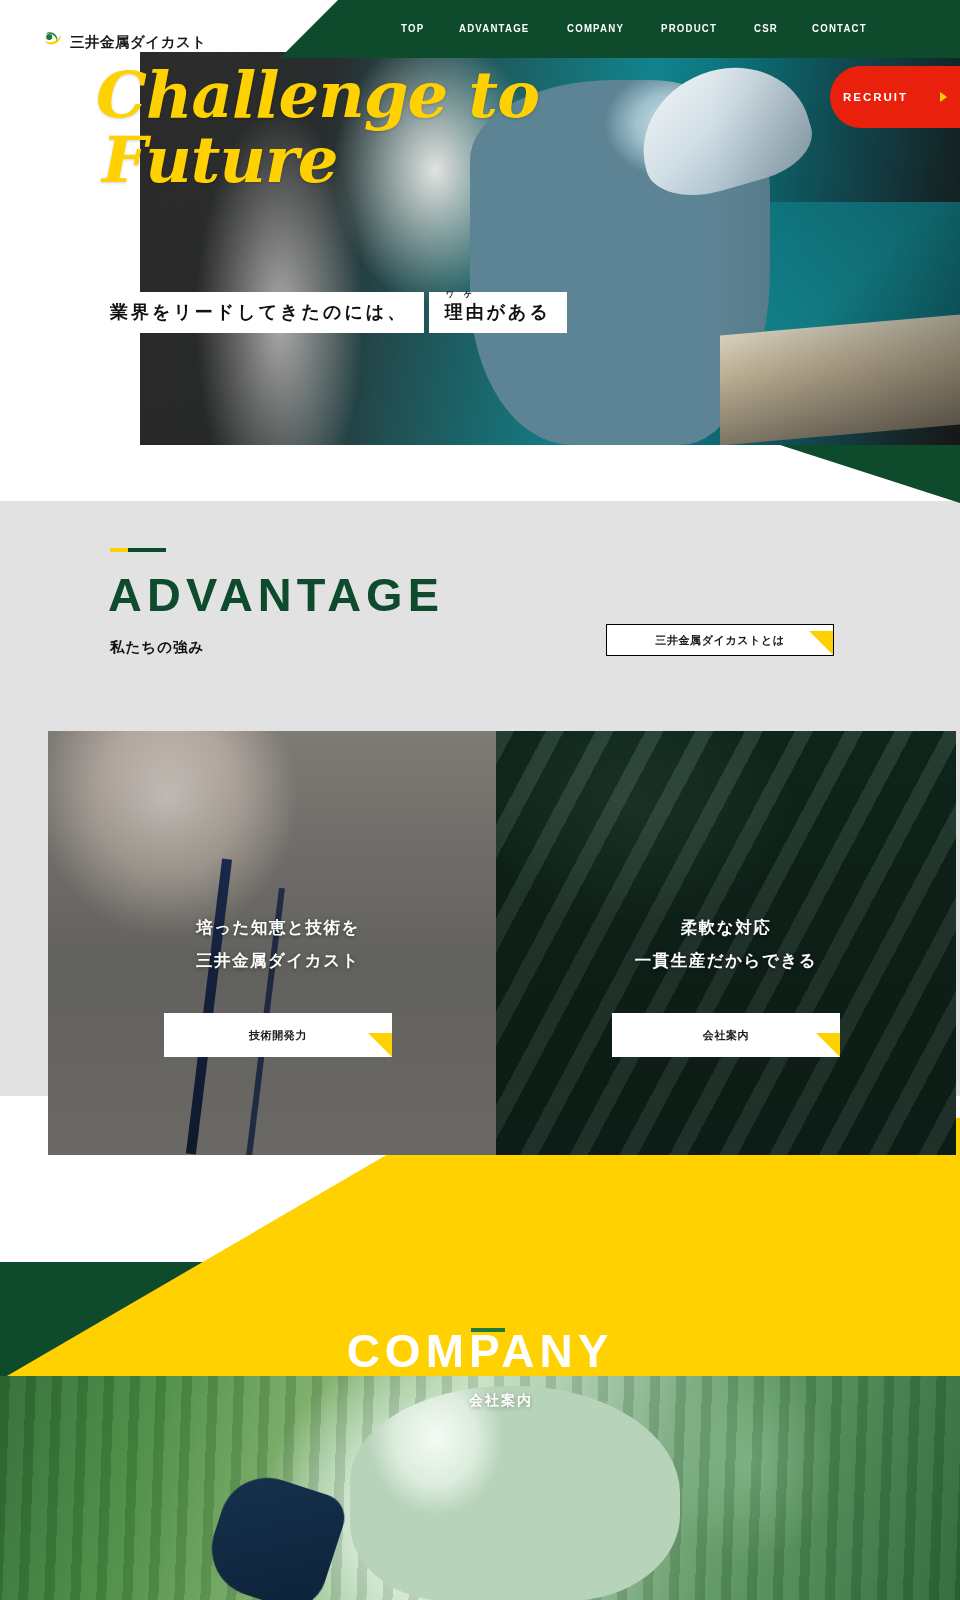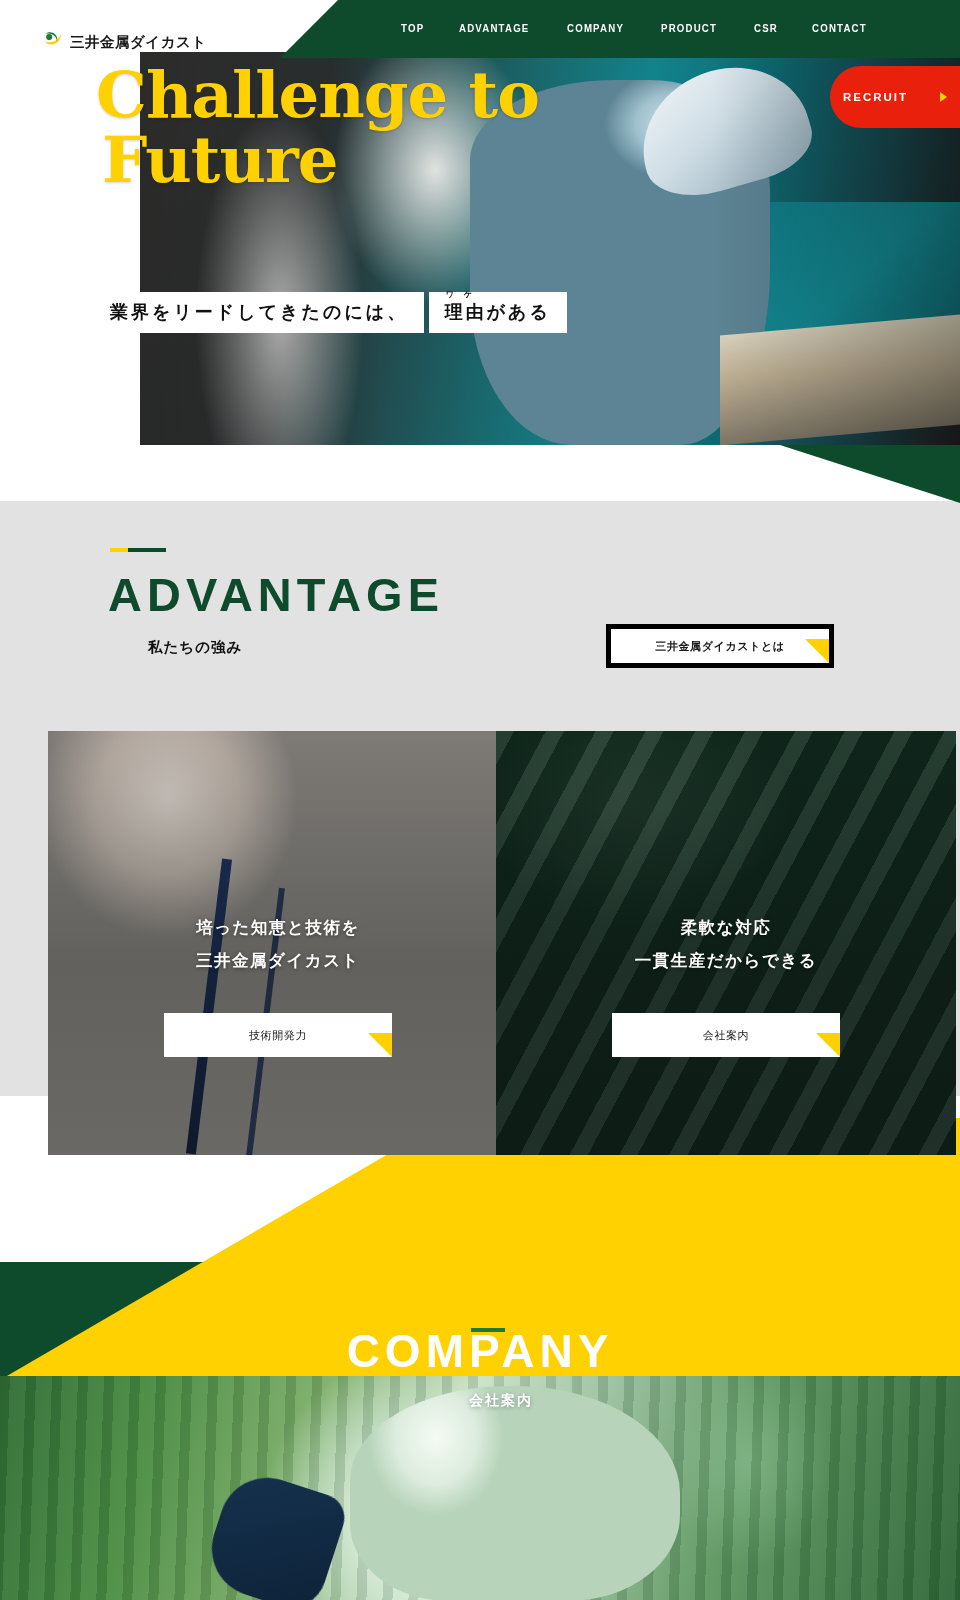--- a/index.html
+++ b/index.html
@@ -75,21 +75,21 @@
     background:linear-gradient(180deg,#d9d2bd 0%, #bcae92 40%, #7e7666 100%);
     transform:skewY(-5deg);
   }
   .hero-photo .vignette{
     position:absolute; inset:0;
     background:linear-gradient(90deg, rgba(0,0,0,.25) 0%, rgba(0,0,0,0) 30%, rgba(0,0,0,0) 70%, rgba(0,0,0,.3) 100%);
   }
 
   .hero-script{
     position:absolute; left:96px; top:62px; width:520px; z-index:14;
-    color:#FFD100; font-family:"DejaVu Serif",serif; 
+    color:#FFD100; font-family:"DejaVu Serif",serif; font-style:italic;
     font-weight:700; font-size:64px; line-height:1.02; letter-spacing:-1px;
     text-shadow:0 1px 3px rgba(0,0,0,.18);
   }
   .hero-script .l2{ display:block; margin-left:6px; }
 
   .hero-sub{ position:absolute; left:94px; top:270px; z-index:15; }
   .hero-sub .box{
     background:#fff; display:inline-block; padding:11px 16px 12px 16px;
     font-size:18px; font-weight:700; color:#111; letter-spacing:3px;
     line-height:1; white-space:nowrap;
@@ -135,25 +135,25 @@
   .sec-bar .y{ width:18px; background:#FFD100; }
   .sec-bar .g{ width:38px; background:#0E4A2C; }
   .sec-title{
     position:absolute; left:108px; top:572px; z-index:8;
     color:#0E4A2C; font-size:46px; font-weight:700; letter-spacing:5px;
     font-family:"Liberation Sans Narrow","Liberation Sans",sans-serif;
     line-height:1; transform:scaleX(1.02); transform-origin:left center;
   }
   .sec-sub{
     position:absolute; left:110px; top:638px; z-index:8;
-    font-size:14.5px; font-weight:700; color:#111; letter-spacing:1px;margin-left:38px;
+    font-size:14.5px; font-weight:700; color:#111; letter-spacing:1px;
   }
   .btn-outline{
-    position:absolute; left:606px; top:624px; width:228px; height:44px;
-    background:#fff; border:5px solid #000000; z-index:8;
+    position:absolute; left:606px; top:624px; width:228px; height:32px;
+    background:#fff; border:1px solid #000000; z-index:8;
     display:flex; align-items:center; justify-content:center; cursor:pointer;
     overflow:hidden;
   }
   .btn-outline .t{ font-size:11px; font-weight:700; color:#1a1a1a; letter-spacing:.6px; }
   .btn-outline::after{
     content:""; position:absolute; right:0; bottom:0;
     border-style:solid; border-width:0 24px 24px 0;
     border-color:transparent #FFD100 transparent transparent;
   }
 
@@ -189,21 +189,21 @@
   .card .ctext{
     position:absolute; left:0; right:0; top:180px; text-align:center; color:#fff;
     font-size:16.5px; font-weight:700; line-height:2; letter-spacing:1.5px;
     text-shadow:0 1px 4px rgba(0,0,0,.45);
   }
   .card .cbtn{
     position:absolute; left:50%; transform:translateX(-50%); top:282px;
     width:228px; height:44px; background:#fff; cursor:pointer;
     display:flex; align-items:center; justify-content:center; overflow:hidden;
   }
-  .card .cbtn .t{ font-size:11px; font-weight:400; color:#1a1a1a; letter-spacing:.6px; }
+  .card .cbtn .t{ font-size:11px; font-weight:700; color:#1a1a1a; letter-spacing:.6px; }
   .card .cbtn::after{
     content:""; position:absolute; right:0; bottom:0;
     border-style:solid; border-width:0 24px 24px 0;
     border-color:transparent #FFD100 transparent transparent;
   }
 
   
   .white-gap{
     position:absolute; left:0; top:1096px; width:960px; height:166px;
     background:#fff; z-index:6;

